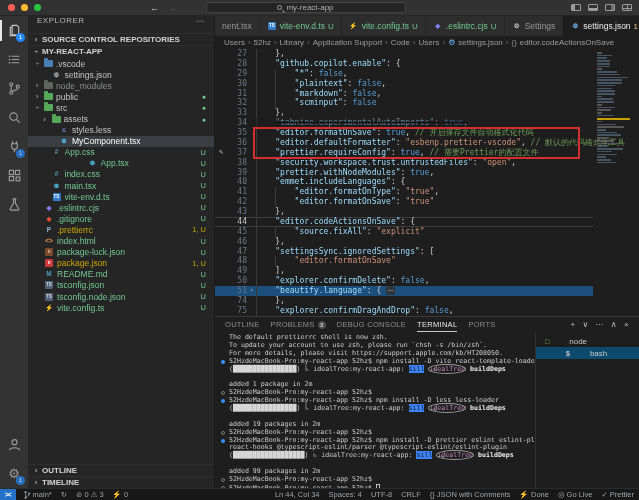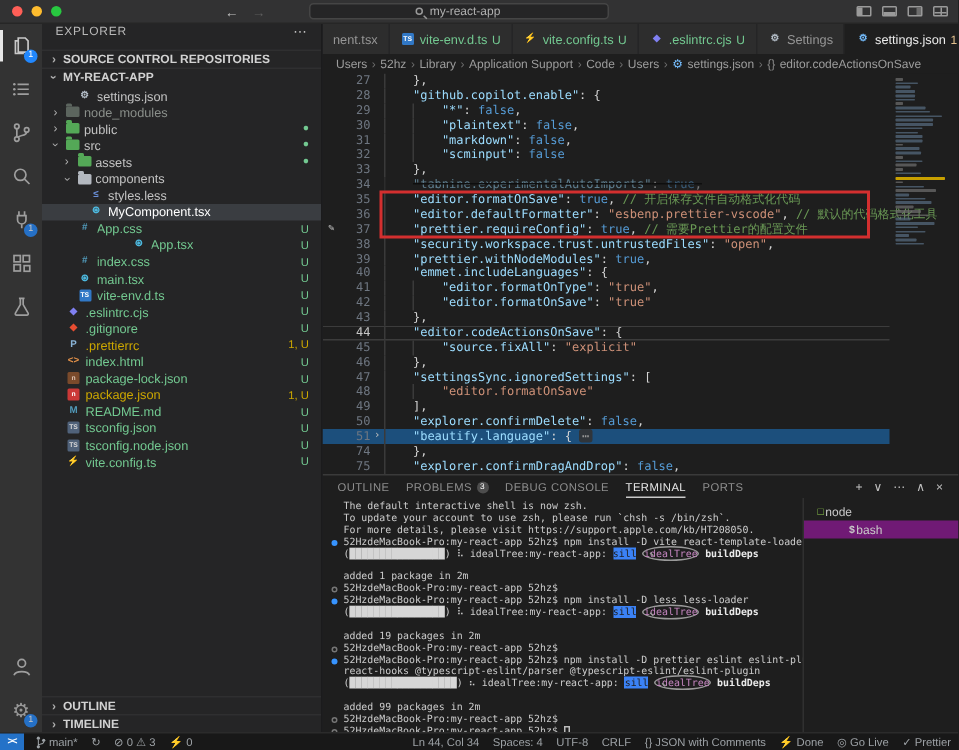--- a/index.html
+++ b/index.html
@@ -106,22 +106,22 @@
   .tline{height:7.9px;line-height:7.9px;white-space:pre;position:relative;padding-left:10px;}
   .dec{position:absolute;left:2px;top:2px;width:4px;height:4px;border-radius:50%;}
   .dec.filled{background:#3794ff;}
   .dec.open{width:4px;height:4px;border:1px solid #767676;background:transparent;}
   .tline .rev{background:#3b82f6;color:#1e1e1e;}
   .tline .mag{color:#c586c0;}
   .tline .bold{font-weight:bold;color:#eaeaea;}
   .tline .blocks{color:#d6d6d6;}
   .cursorbox{display:inline-block;width:4px;height:6.5px;border:1px solid #bdbdbd;vertical-align:-1px;}
   .termlist{width:104px;flex:none;border-left:1px solid #303030;padding-top:3px;font-size:8px;color:#c9c9c9;}
-  .titem{height:12px;display:flex;align-items:center;gap:1px;padding-left:9px;}
-  .titem.selected{background:#701a75;padding-left:30px;}
+  .titem{height:12px;display:flex;align-items:center;gap:20px;padding-left:9px;}
+  .titem.selected{background:#0c4a6e;padding-left:30px;}
   .ti-node{color:#8cc84b;font-size:7px;}
   .ti-bash{color:#c9c9c9;font-size:7px;font-weight:bold;}
 
   
   .statusbar{height:12px;background:#181818;border-top:1px solid #2b2b2b;display:flex;align-items:center;font-size:7.5px;color:#9da2a6;padding-right:5px;}
   .remotebox{height:100%;background:#2472c8;color:#fff;display:flex;align-items:center;padding:0 5px;font-size:6.5px;font-weight:bold;margin-right:7px;letter-spacing:-1px;}
   .sitem{display:flex;align-items:center;gap:2px;margin-right:9px;white-space:nowrap;}
   .sright{margin-left:auto;display:flex;align-items:center;}
   .sright .sitem{margin-right:0;margin-left:9px;}
   svg{display:block;}
@@ -227,20 +227,25 @@
           <div class="section-row">
             <span class="chev">›</span>
             <span>SOURCE CONTROL REPOSITORIES</span>
           </div>
           <div class="section-row">
             <span class="chev exp">›</span>
             <span>MY-REACT-APP</span>
           </div>
         </div>
       <div class="tree" id="filetree">
+          <div class="trow" style="padding-left: 5px;">
+            <span class="chev exp">›</span>
+            <span class="folder" style="background: rgb(74, 127, 181);"></span>
+            <span class="lbl">.vscode</span>
+          </div>
           <div class="trow" style="padding-left: 12.5px;">
             <span class="chev"></span>
             <span class="fi" style="color: rgb(181, 191, 201);">⚙</span>
             <span class="lbl">settings.json</span>
           </div>
           <div class="trow dim" style="padding-left: 5px;">
             <span class="chev">›</span>
             <span class="folder" style="background: rgb(92, 101, 94);"></span>
             <span class="lbl">node_modules</span>
           </div>
@@ -254,25 +259,20 @@
             <span class="chev exp">›</span>
             <span class="folder" style="background: rgb(84, 168, 87);"></span>
             <span class="lbl">src</span>
             <span class="gdot">●</span>
           </div>
           <div class="trow" style="padding-left: 12.5px;">
             <span class="chev">›</span>
             <span class="folder" style="background: rgb(84, 168, 87);"></span>
             <span class="lbl">assets</span>
             <span class="gdot">●</span>
-          </div>
-          <div class="trow" style="padding-left: 12.5px;">
-            <span class="chev exp">›</span>
-            <span class="folder" style="background: rgb(179, 184, 191);"></span>
-            <span class="lbl">components</span>
           </div>
           <div class="trow" style="padding-left: 20px;">
             <span class="chev"></span>
             <span class="fi" style="color: rgb(106, 143, 216);">≤</span>
             <span class="lbl">styles.less</span>
           </div>
           <div class="trow selected" style="padding-left: 20px;">
             <span class="chev"></span>
             <span class="fi" style="color: rgb(79, 193, 233);">⊛</span>
             <span class="lbl">MyComponent.tsx</span>
@@ -527,21 +527,21 @@
             <div class="panelactions">
               <span>+</span>
               <span>∨</span>
               <span>⋯</span>
               <span>∧</span>
               <span>×</span>
             </div>
           </div>
         <div class="panelbody">
           <div class="termout" id="termout">
-              <div class="tline"><span>The default interactive shell is now zsh.</span></div>
+              <div class="tline"><span>The default prettierrc shell is now zsh.</span></div>
               <div class="tline"><span>To update your account to use zsh, please run `chsh -s /bin/zsh`.</span></div>
               <div class="tline"><span>For more details, please visit https://support.apple.com/kb/HT208050.</span></div>
               <div class="tline"><span class="dec filled"></span><span>52HzdeMacBook-Pro:my-react-app 52hz$ npm install -D vite react-template-loader</span></div>
               <div class="tline"><span>(</span><span class="blocks">████████████████</span><span>) ⠧ idealTree:my-react-app: </span><span class="rev">sill</span><span> </span><span class="mag">idealTree</span><span class="bold"> buildDeps</span></div>
               <div class="tline"></div>
               <div class="tline"><span>added 1 package in 2m</span></div>
               <div class="tline"><span class="dec open"></span><span>52HzdeMacBook-Pro:my-react-app 52hz$</span></div>
               <div class="tline"><span class="dec filled"></span><span>52HzdeMacBook-Pro:my-react-app 52hz$ npm install -D less less-loader</span></div>
               <div class="tline"><span>(</span><span class="blocks">████████████████</span><span>) ⠧ idealTree:my-react-app: </span><span class="rev">sill</span><span> </span><span class="mag">idealTree</span><span class="bold"> buildDeps</span></div>
               <div class="tline"></div>

